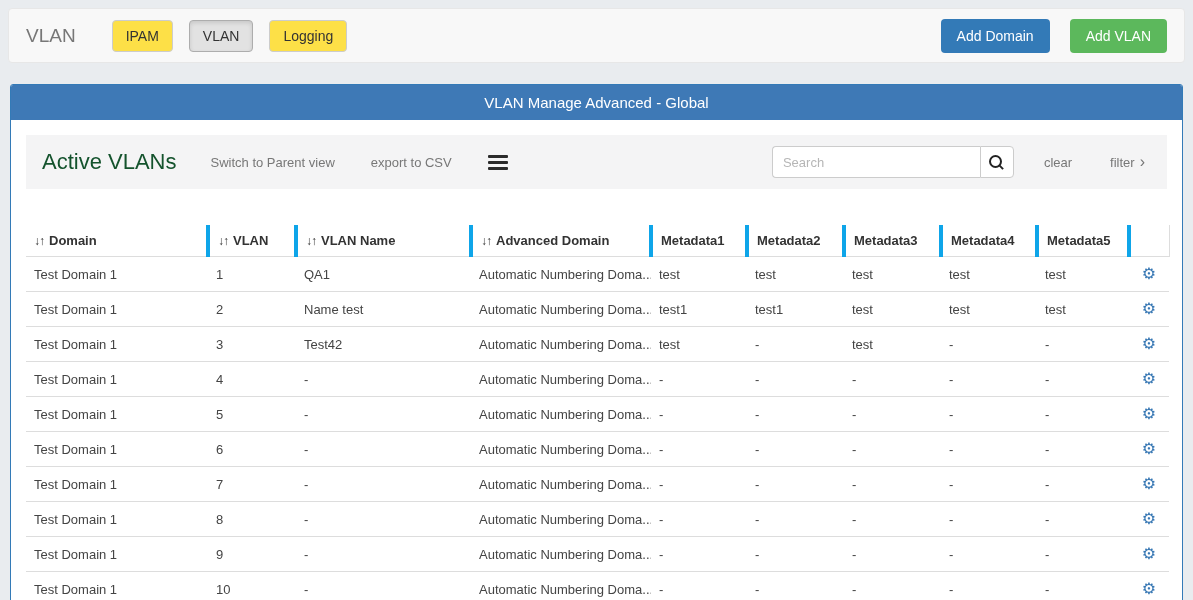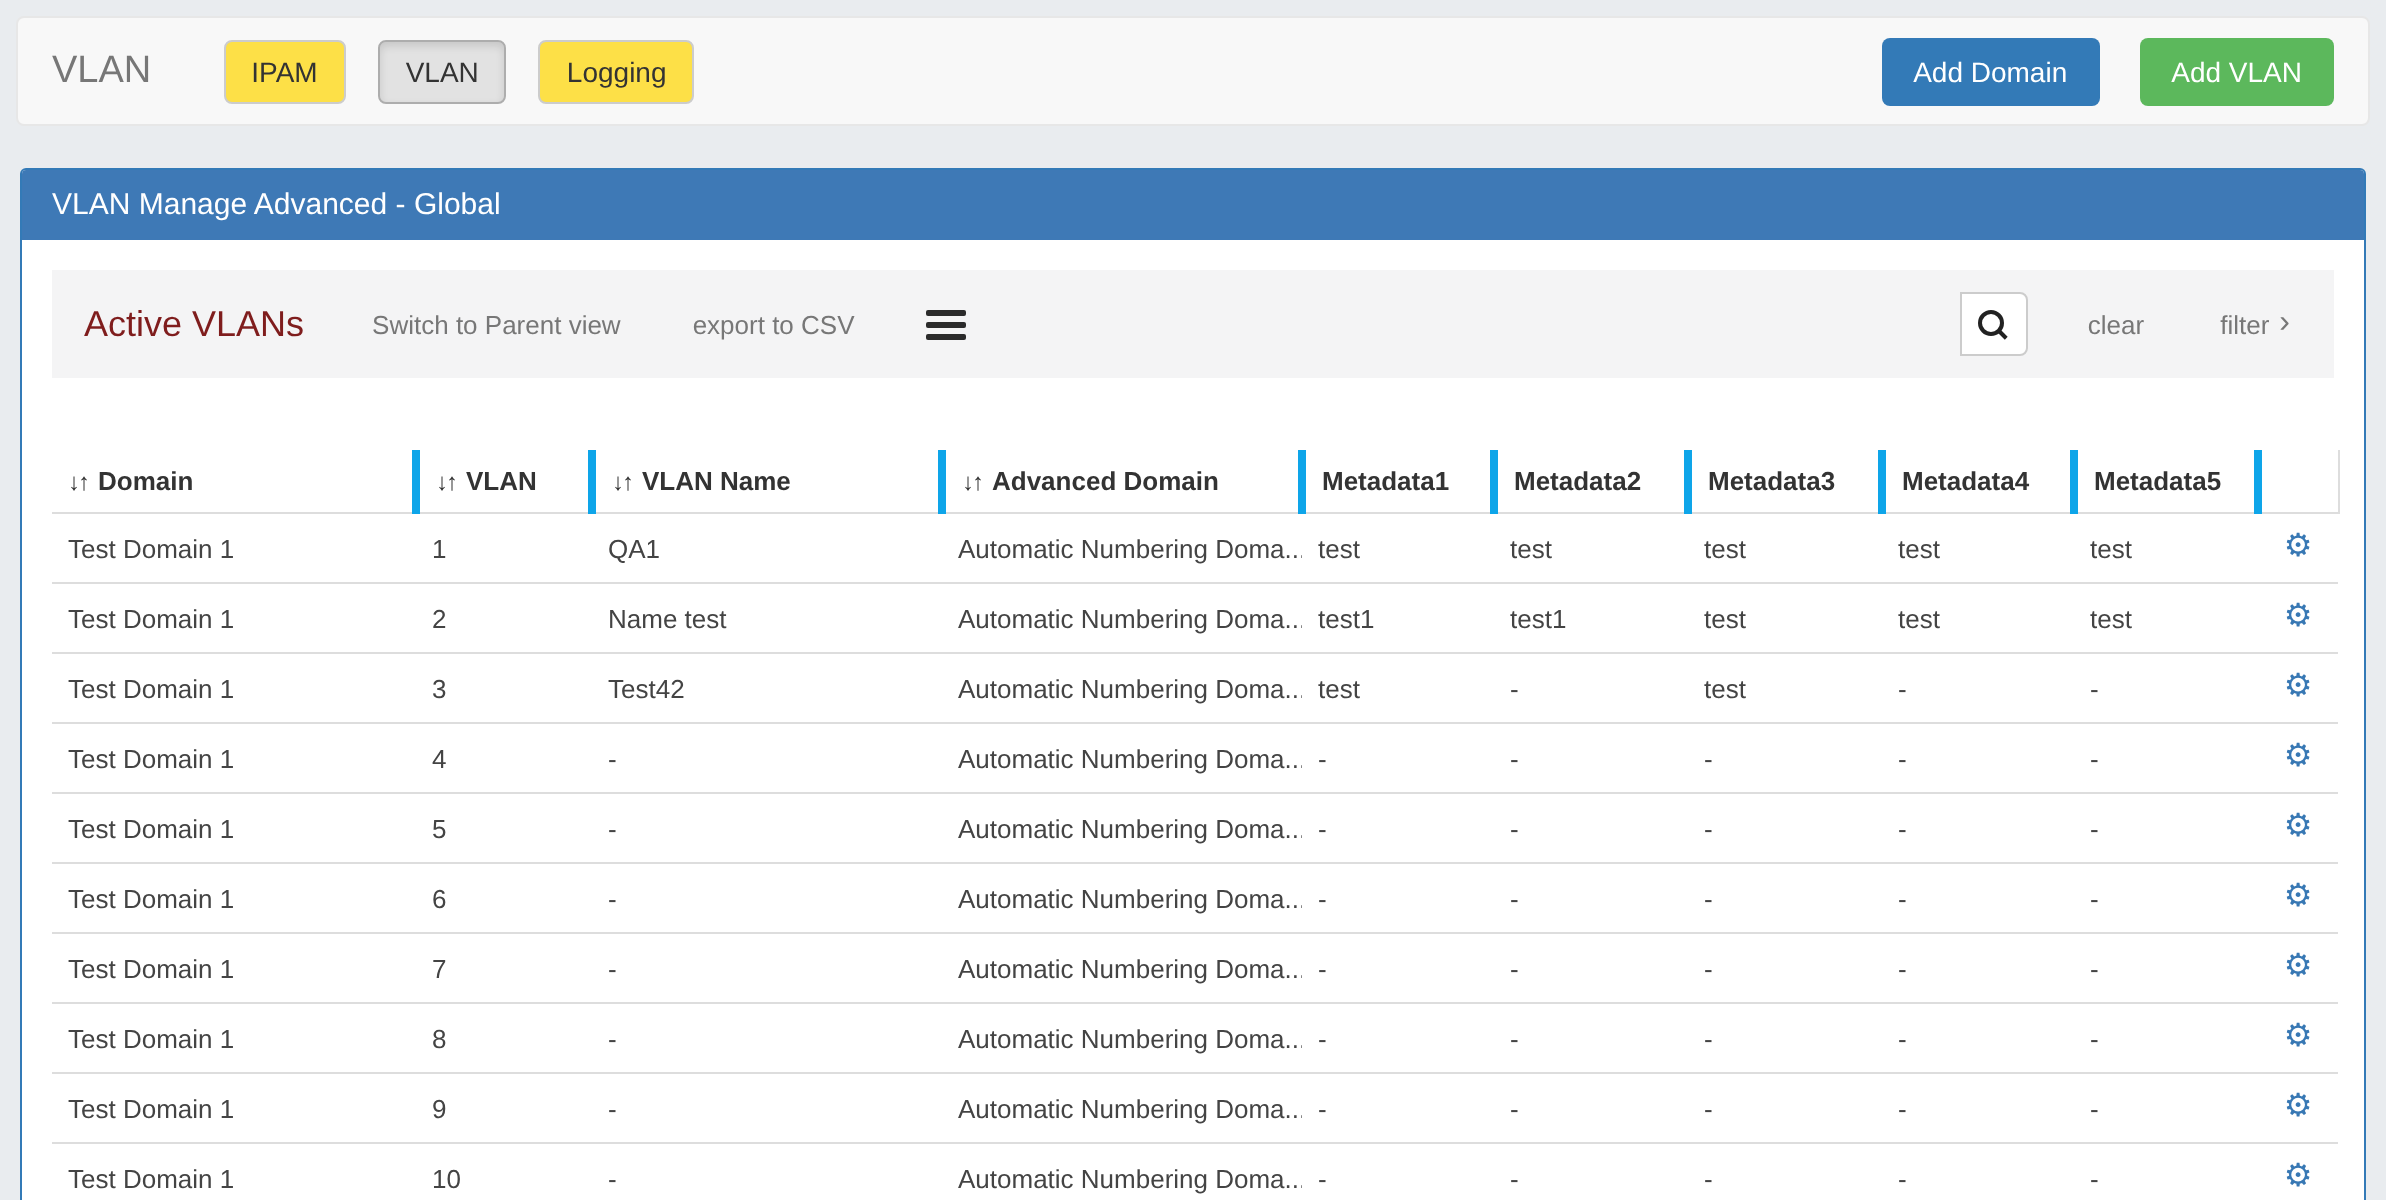--- a/index.html
+++ b/index.html
@@ -34,30 +34,30 @@
     font-family: "Liberation Sans", sans-serif;
   }
 
   
   .panel {
     position: absolute; left: 10px; right: 10px; top: 84px; height: 700px;
     background: #fff; border: 1px solid #337ab7; border-radius: 3px;
   }
   .panel-heading {
     background: #3e79b6; color: #fff; font-size: 15px;
-    padding: 9px 15px; border-radius: 2px 2px 0 0;
+    padding: 9px 15px; border-radius: 2px 2px 0 0; text-align: center;
   }
   .panel-body { padding: 15px; }
 
   
   .toolbar {
     background: #f4f4f5; height: 54px;
     display: flex; align-items: center; padding: 0 16px;
   }
-  .toolbar-title { font-size: 18px; color: #7f1d1d; margin-right: 34px; }
+  .toolbar-title { font-size: 22px; color: #14532d; margin-right: 34px; }
   .toolbar-link { font-size: 13px; color: #777; margin-right: 36px; cursor: pointer; text-decoration: none; }
   .hamburger { display: inline-flex; flex-direction: column; gap: 3px; width: 20px; cursor: pointer; }
   .hamburger i { display: block; height: 3px; background: #2b2b2b; border-radius: 1px; }
 
   .search-group { display: flex; }
   .search-group input {
     width: 208px; height: 32px; border: 1px solid #ccc; border-right: none;
     border-radius: 4px 0 0 4px; padding: 0 10px; font-size: 13px; color: #555;
     background: #fff; outline: none; font-family: "Liberation Sans", sans-serif;
   }
@@ -122,20 +122,21 @@
       <span class="toolbar-title">Active VLANs</span>
       <a class="toolbar-link">Switch to Parent view</a>
       <a class="toolbar-link">export to CSV</a>
       <span class="hamburger">
           <i></i>
           <i></i>
           <i></i>
         </span>
       <div class="spacer"></div>
       <div class="search-group">
+        <input value="" placeholder="Search" style="">
         <button class="search-btn">
           <span class="mag"></span>
         </button>
       </div>
       <a class="toolbar-link clear-link">clear</a>
       <a class="toolbar-link filter-link">
         <span>filter</span>
         <span class="chev">›</span>
       </a>
     </div>

